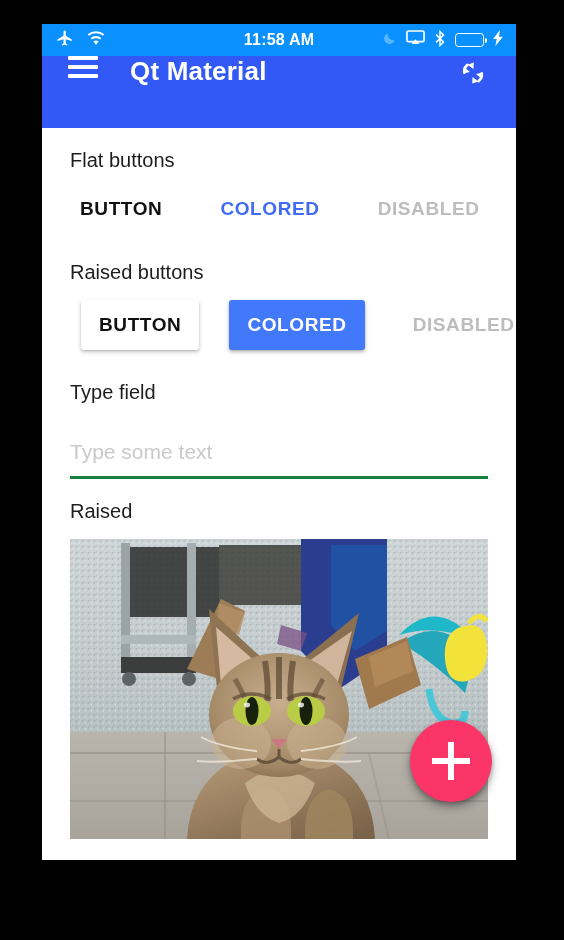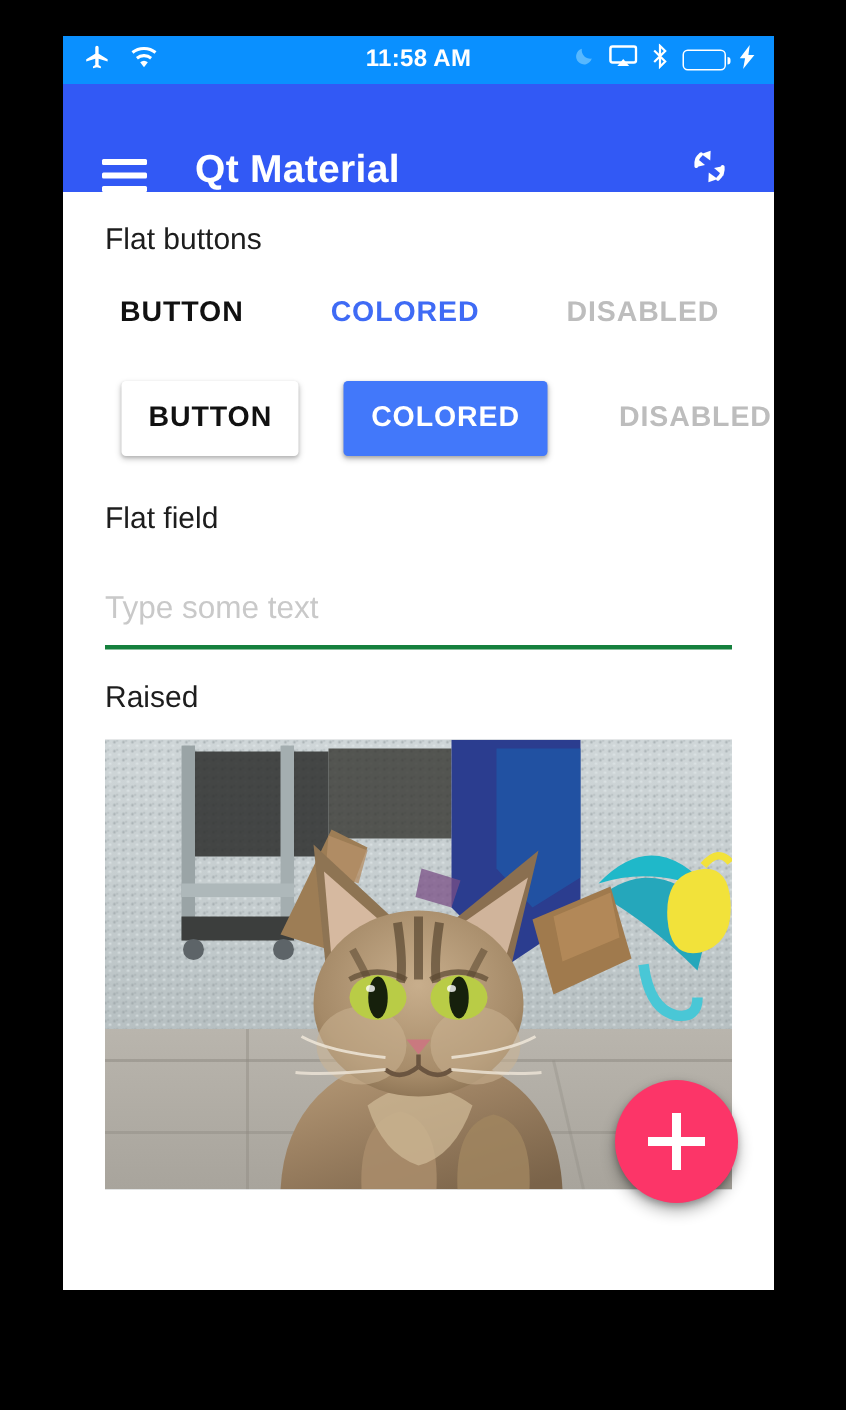--- a/index.html
+++ b/index.html
@@ -96,21 +96,21 @@
     height: 100%;
     background: #23f033;
     border-radius: 1.5px;
   }
 
   
   .app-bar {
     height: 72px;
     background: #3259f5;
     display: flex;
-    align-items: flex-end;
+    align-items: flex-start;
     padding: 0 26px;
     box-sizing: border-box;
     color: #ffffff;
   }
   .hamburger {
     width: 30px;
     height: 22px;
     display: flex;
     flex-direction: column;
     justify-content: space-between;
@@ -356,30 +356,31 @@
 
       <div class="section-label">Flat buttons</div>
       <div class="button-row">
         <button class="flat-btn default">BUTTON</button>
         <span class="flat-gap-1"></span>
         <button class="flat-btn colored">COLORED</button>
         <span class="flat-gap-2"></span>
         <button class="flat-btn disabled">DISABLED</button>
       </div>
 
+      <div class="section-label">Raised buttons</div>
       <div class="button-row">
         <span class="raised-gap-1"></span>
         <button class="raised-btn default">BUTTON</button>
         <span class="raised-gap-1"></span>
         <button class="raised-btn colored">COLORED</button>
         <span class="raised-gap-2"></span>
         <button class="raised-btn disabled">DISABLED</button>
       </div>
 
-      <div class="section-label">Flat field</div>
+      <div class="section-label">Type field</div>
       <div class="textfield-wrap">
         <input class="textfield" type="text" placeholder="Type some text" style="">
       </div>
 
       <div class="section-label">Raised</div>
       <div class="ripple-wrap">
         <div class="photo">
           <svg viewBox="0 0 420 300" preserveAspectRatio="xMidYMid slice">
             <defs>
               <linearGradient id="wall" x1="0" y1="0" x2="0" y2="1">

